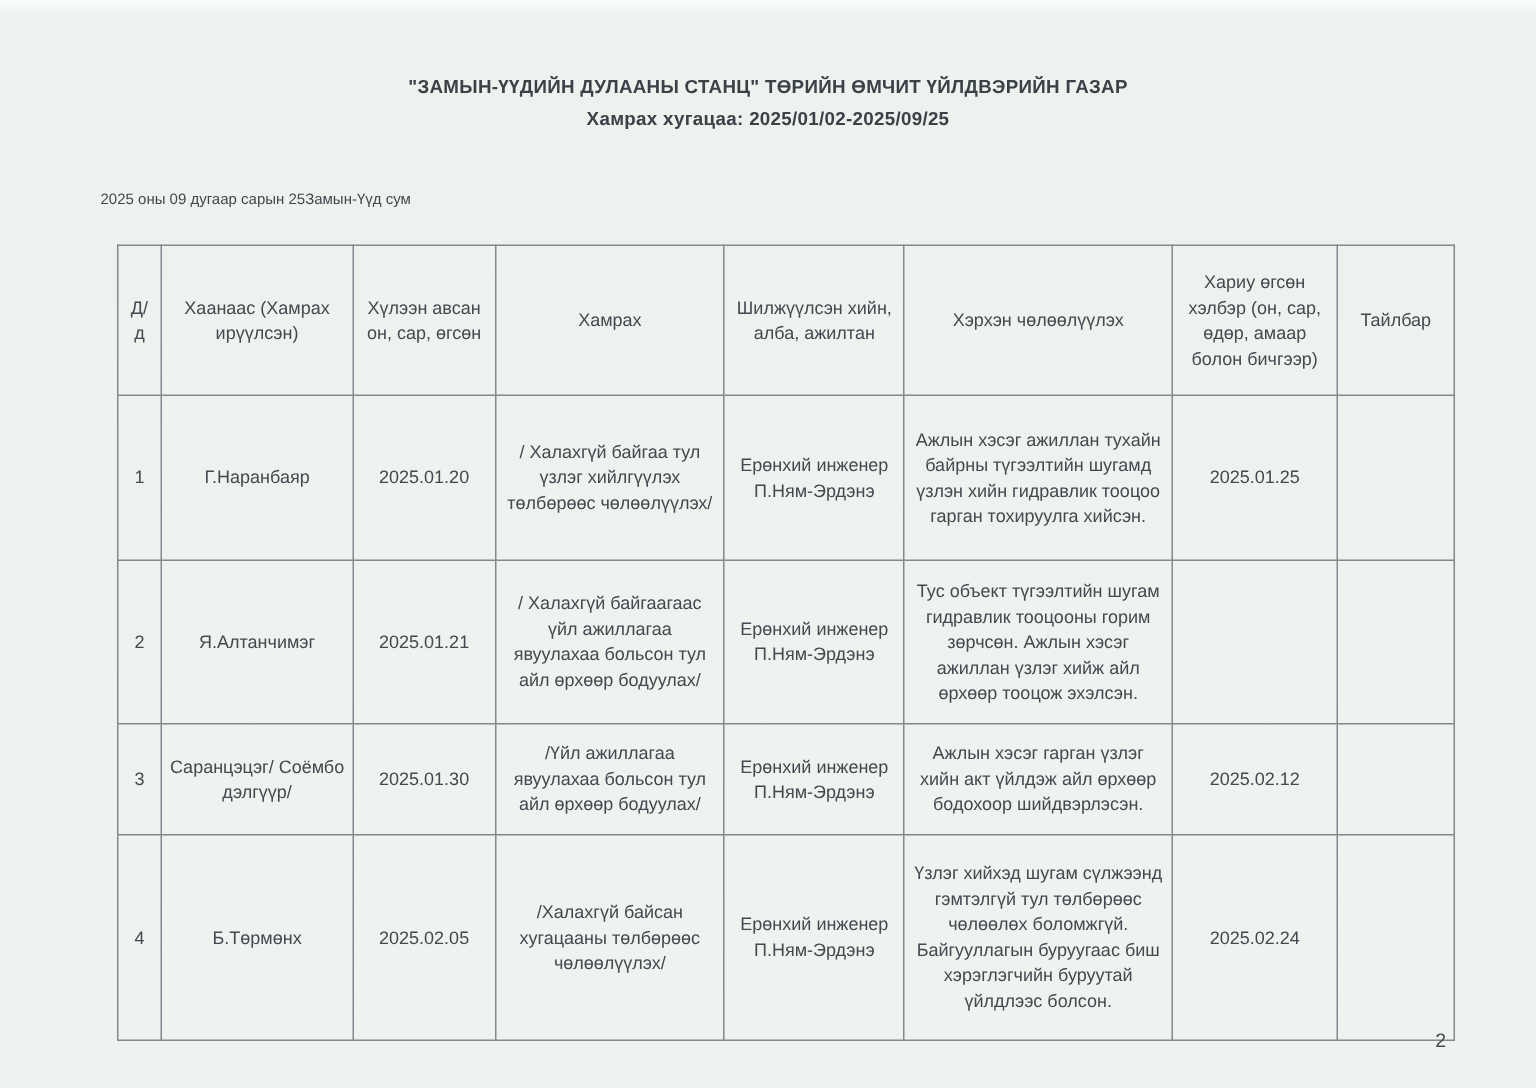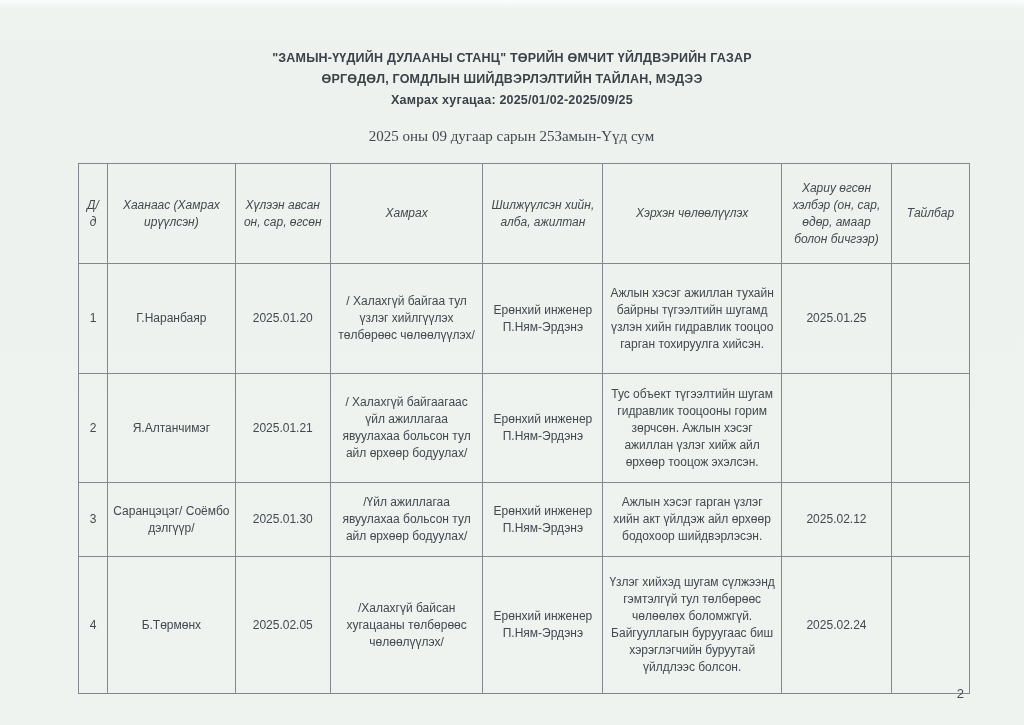--- a/index.html
+++ b/index.html
@@ -31,24 +31,23 @@
     line-height: 21px;
     color: #3a4147;
     letter-spacing: 0.2px;
   }
   .meta-row {
     position: absolute;
     top: 128px;
     left: 67px;
     right: 68px;
     display: flex;
-    justify-content: center;
-    font-size: 15px;
+    justify-content: flex-start;
+    font-size: 10px;
     color: #41484e;
-    font-family: Liberation Serif, serif;
   }
   table.report {
     position: absolute;
     left: 78px;
     top: 163px;
     width: 892px;
     border-collapse: collapse;
     table-layout: fixed;
     font-size: 12px;
     color: #42494f;
@@ -58,38 +57,36 @@
     border: 1px solid #82888d;
     text-align: center;
     vertical-align: middle;
     padding: 2px 5px;
     line-height: 17px;
     font-weight: normal;
     word-wrap: break-word;
   }
   table.report thead th {
     height: 95px;
-    font-style: italic;
   }
   .page-number {
     position: absolute;
     right: 60px;
     top: 686px;
     font-size: 13px;
     color: #474d52;
   }
 </style>
 </head>
 <body>
 
 <div class="page">
 
   <div class="doc-title">
     <div>"ЗАМЫН-ҮҮДИЙН ДУЛААНЫ СТАНЦ" ТӨРИЙН ӨМЧИТ ҮЙЛДВЭРИЙН ГАЗАР</div>
-    <div>ӨРГӨДӨЛ, ГОМДЛЫН ШИЙДВЭРЛЭЛТИЙН ТАЙЛАН, МЭДЭЭ</div>
     <div>Хамрах хугацаа: 2025/01/02-2025/09/25</div>
   </div>
 
   <div class="meta-row">
     <span>2025 оны 09 дугаар сарын 25</span>
     <span>Замын-Үүд сум</span>
   </div>
 
   <table class="report">
     <colgroup>

